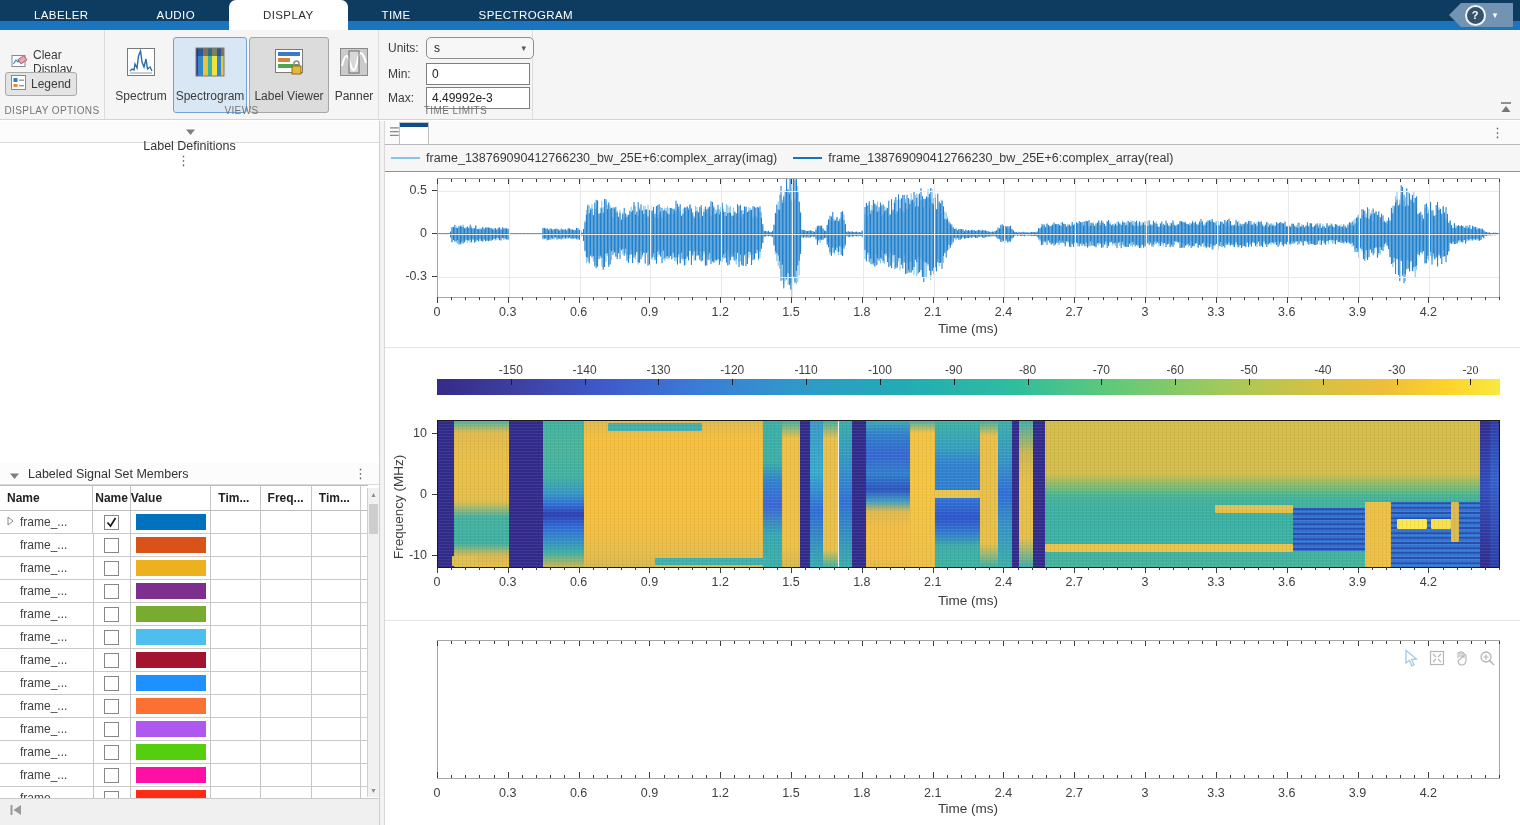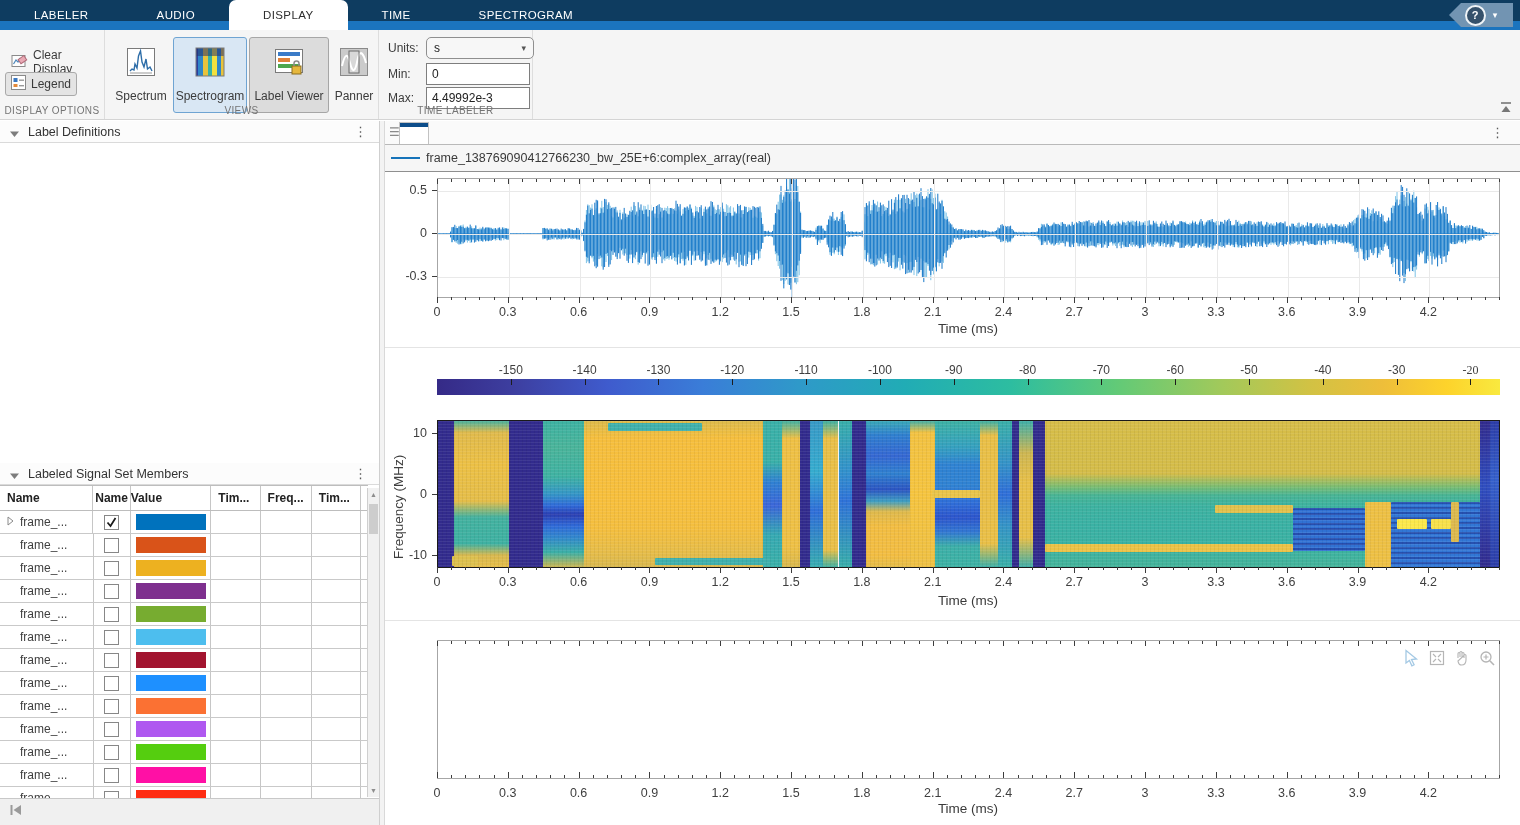--- a/index.html
+++ b/index.html
@@ -194,33 +194,33 @@
         </div>
       </div>
       <div class="tl-row" style="left:9px;top:33px;">
         <label>Min:</label>
         <input class="tl-input" value="0" style="">
       </div>
       <div class="tl-row" style="left:9px;top:57px;">
         <label>Max:</label>
         <input class="tl-input" value="4.49992e-3" style="">
       </div>
-      <div class="seclabel">TIME LABELER</div>
+      <div class="seclabel">TIME LIMITS</div>
     </div>
 
     <div class="collapse-ribbon">
       <svg width="16" height="14" viewBox="0 0 16 14">
           <path d="M3 2h10" stroke="#777" stroke-width="1.6"></path>
           <path d="M8 5l4.5 6h-9z" fill="#777"></path>
         </svg>
     </div>
   </div>
 
   <div class="leftpanel">
-    <div class="panelheader" style="top:0;">
+    <div class="panelheader" style="top:0;flex-direction:column;">
       <span class="tri"><svg width="9" height="6" viewBox="0 0 9 6">
             <path d="M0 0.5h9L4.5 6z" fill="#7d7d7d"></path>
           </svg></span>
       <span class="ptitle">Label Definitions</span>
       <span class="dots">⋮</span>
     </div>
 
     <div class="panelheader" style="top:342px;">
       <span class="tri"><svg width="9" height="6" viewBox="0 0 9 6">
             <path d="M0 0.5h9L4.5 6z" fill="#7d7d7d"></path>
@@ -464,20 +464,24 @@
   <div class="figarea">
     <div class="figtabs">
       <span class="burger">☰</span>
       <div class="figtab">
           <div class="stripe"></div>
         </div>
       <span class="dots">⋮</span>
     </div>
 
     <div class="legendstrip" id="legendrow">
+        <div class="lentry">
+          <div class="lline" style="border-top-color: rgb(133, 195, 232);"></div>
+          <span>frame_138769090412766230_bw_25E+6:complex_array(imag)</span>
+        </div>
         <div class="lentry">
           <div class="lline" style="border-top-color: rgb(22, 115, 185);"></div>
           <span>frame_138769090412766230_bw_25E+6:complex_array(real)</span>
         </div>
       </div>
 
     <div id="wave-axes" class="axes" style="left:52px;top:57px;width:1063px;height:120px;">
       <svg id="wave-svg" width="1061" height="118" style="position:absolute;left:0;top:0;">
           <path d="M0.0 54.7L0.0 55.3M1.4 54.5L1.4 55.5M2.8 54.6L2.8 55.4M4.2 54.6L4.2 55.3M5.6 54.6L5.6 55.5M7.0 54.7L7.0 55.3M8.4 54.5L8.4 55.4M9.8 54.7L9.8 55.4M11.2 54.6L11.2 55.4M12.6 52.6L12.6 58.6M14.0 49.2L14.0 63.5M15.4 49.0L15.4 60.7M16.8 49.1L16.8 61.5M18.2 47.1L18.2 63.9M19.6 49.3L19.6 64.7M21.0 46.9L21.0 63.5M22.4 46.1L22.4 65.3M23.8 46.3L23.8 65.2M25.2 45.5L25.2 60.6M26.6 48.9L26.6 62.0M28.0 47.8L28.0 60.3M29.4 49.6L29.4 63.6M30.8 48.4L30.8 61.8M32.2 48.2L32.2 63.9M33.6 47.3L33.6 62.6M35.0 49.1L35.0 61.0M36.4 50.0L36.4 60.0M37.8 47.1L37.8 60.6M39.2 50.1L39.2 61.6M40.6 49.7L40.6 59.2M42.0 48.6L42.0 62.2M43.4 49.2L43.4 61.8M44.8 48.9L44.8 62.0M46.2 50.8L46.2 60.6M47.6 49.0L47.6 61.8M49.0 48.0L49.0 61.5M50.4 49.3L50.4 61.9M51.8 48.2L51.8 60.5M53.2 48.7L53.2 58.6M54.6 49.8L54.6 59.6M56.0 49.1L56.0 60.3M57.4 49.1L57.4 61.6M58.8 49.8L58.8 61.1M60.2 50.2L60.2 60.4M61.6 49.3L61.6 60.1M63.0 50.7L63.0 59.1M64.4 51.6L64.4 58.5M65.8 48.4L65.8 61.2M67.2 49.2L67.2 58.7M68.6 49.1L68.6 60.9M70.0 49.8L70.0 60.9M71.4 53.8L71.4 56.8M72.8 54.6L72.8 55.5M74.2 54.6L74.2 55.5M75.6 54.7L75.6 55.5M77.0 54.6L77.0 55.4M78.4 54.7L78.4 55.4M79.8 54.7L79.8 55.5M81.2 54.5L81.2 55.5M82.6 54.6L82.6 55.5M84.0 54.6L84.0 55.5M85.4 54.5L85.4 55.4M86.8 54.7L86.8 55.4M88.2 54.5L88.2 55.5M89.6 54.7L89.6 55.4M91.0 54.6L91.0 55.4M92.4 54.7L92.4 55.3M93.8 54.6L93.8 55.4M95.2 54.7L95.2 55.3M96.6 54.7L96.6 55.3M98.0 54.7L98.0 55.5M99.4 54.5L99.4 55.3M100.8 54.7L100.8 55.4M102.2 54.6L102.2 55.5M103.6 54.6L103.6 55.4M105.0 49.3L105.0 60.5M106.4 49.3L106.4 59.9M107.8 49.4L107.8 59.5M109.2 50.2L109.2 59.0M110.6 50.3L110.6 60.4M112.0 51.7L112.0 58.8M113.4 49.6L113.4 60.4M114.8 49.9L114.8 59.2M116.2 51.1L116.2 60.5M117.6 51.4L117.6 58.9M119.0 50.9L119.0 60.1M120.4 51.1L120.4 60.4M121.8 50.8L121.8 58.9M123.2 51.4L123.2 59.2M124.6 51.4L124.6 60.1M126.0 50.7L126.0 60.4M127.4 50.0L127.4 59.1M128.8 51.0L128.8 59.7M130.2 49.7L130.2 59.3M131.6 50.3L131.6 58.3M133.0 50.2L133.0 59.0M134.4 50.4L134.4 60.3M135.8 51.0L135.8 58.8M137.2 51.8L137.2 59.9M138.6 50.0L138.6 60.7M140.0 51.1L140.0 58.8M141.4 51.8L141.4 60.0M142.8 51.5L142.8 58.3M144.2 53.6L144.2 56.5M145.6 50.4L145.6 62.2M147.0 41.5L147.0 71.0M148.4 31.0L148.4 84.1M149.8 25.3L149.8 82.5M151.2 26.2L151.2 82.1M152.6 28.6L152.6 76.4M154.0 25.3L154.0 79.3M155.4 36.2L155.4 82.6M156.8 31.0L156.8 80.5M158.2 29.3L158.2 86.0M159.6 22.5L159.6 74.8M161.0 35.7L161.0 77.3M162.4 28.6L162.4 79.3M163.8 21.8L163.8 87.3M165.2 28.0L165.2 88.3M166.6 32.7L166.6 80.8M168.0 23.1L168.0 83.0M169.4 25.9L169.4 77.0M170.8 25.0L170.8 85.9M172.2 26.8L172.2 71.0M173.6 37.1L173.6 81.1M175.0 38.5L175.0 71.2M176.4 28.3L176.4 73.2M177.8 33.3L177.8 72.5M179.2 31.4L179.2 77.7M180.6 41.1L180.6 73.6M182.0 30.8L182.0 68.8M183.4 41.7L183.4 71.6M184.8 33.4L184.8 75.5M186.2 38.7L186.2 74.0M187.6 40.1L187.6 74.5M189.0 35.3L189.0 76.0M190.4 38.2L190.4 79.8M191.8 35.8L191.8 79.6M193.2 27.7L193.2 71.1M194.6 36.7L194.6 80.9M196.0 26.4L196.0 74.8M197.4 27.0L197.4 80.2M198.8 34.3L198.8 72.4M200.2 37.3L200.2 85.6M201.6 28.5L201.6 75.0M203.0 31.0L203.0 72.4M204.4 30.8L204.4 77.8M205.8 26.7L205.8 74.0M207.2 27.1L207.2 74.2M208.6 34.9L208.6 74.6M210.0 25.6L210.0 71.8M211.4 38.4L211.4 84.9M212.8 25.7L212.8 77.9M214.2 31.0L214.2 80.8M215.6 37.0L215.6 77.9M217.0 38.6L217.0 78.7M218.4 29.9L218.4 81.8M219.8 39.1L219.8 77.8M221.2 35.2L221.2 70.6M222.6 28.2L222.6 73.2M224.0 38.5L224.0 73.2M225.4 35.6L225.4 80.4M226.8 28.7L226.8 81.8M228.2 29.0L228.2 80.1M229.6 27.2L229.6 79.6M231.0 29.1L231.0 80.7M232.4 34.4L232.4 77.0M233.8 28.9L233.8 76.2M235.2 34.8L235.2 79.1M236.6 29.3L236.6 81.9M238.0 31.9L238.0 82.5M239.4 34.7L239.4 82.9M240.8 30.5L240.8 78.3M242.2 32.4L242.2 84.0M243.6 36.4L243.6 80.1M245.0 30.1L245.0 81.7M246.4 28.8L246.4 72.9M247.8 32.1L247.8 85.8M249.2 28.1L249.2 78.9M250.6 28.8L250.6 75.7M252.0 25.2L252.0 71.7M253.4 28.7L253.4 76.8M254.8 36.6L254.8 77.1M256.2 36.9L256.2 81.7M257.6 26.9L257.6 76.9M259.0 28.1L259.0 71.7M260.4 33.9L260.4 72.0M261.8 39.5L261.8 79.5M263.2 29.2L263.2 73.2M264.6 39.4L264.6 77.3M266.0 29.7L266.0 75.2M267.4 31.2L267.4 84.7M268.8 34.4L268.8 79.4M270.2 28.0L270.2 76.0M271.6 36.8L271.6 81.2M273.0 36.7L273.0 79.8M274.4 31.8L274.4 81.5M275.8 26.5L275.8 82.4M277.2 30.3L277.2 82.7M278.6 31.1L278.6 82.2M280.0 30.0L280.0 80.0M281.4 30.3L281.4 80.8M282.8 28.1L282.8 81.3M284.2 26.6L284.2 83.1M285.6 29.7L285.6 79.6M287.0 37.3L287.0 74.2M288.4 25.2L288.4 73.5M289.8 26.3L289.8 71.3M291.2 28.4L291.2 78.3M292.6 27.1L292.6 74.9M294.0 36.2L294.0 75.9M295.4 28.5L295.4 80.7M296.8 33.8L296.8 72.9M298.2 33.9L298.2 85.4M299.6 37.1L299.6 73.8M301.0 34.5L301.0 82.7M302.4 38.4L302.4 82.4M303.8 38.5L303.8 86.1M305.2 31.1L305.2 85.8M306.6 29.8L306.6 76.9M308.0 27.7L308.0 75.1M309.4 33.7L309.4 80.5M310.8 28.2L310.8 78.6M312.2 28.8L312.2 76.1M313.6 30.8L313.6 74.0M315.0 38.7L315.0 75.9M316.4 36.7L316.4 80.7M317.8 37.7L317.8 74.5M319.2 38.8L319.2 74.4M320.6 27.8L320.6 81.6M322.0 32.7L322.0 79.2M323.4 33.4L323.4 67.3M324.8 46.7L324.8 63.4M326.2 52.3L326.2 57.8M327.6 53.1L327.6 57.4M329.0 52.8L329.0 56.7M330.4 53.3L330.4 57.6M331.8 52.7L331.8 57.1M333.2 53.3L333.2 57.3M334.6 51.8L334.6 58.3M336.0 45.6L336.0 65.5M337.4 34.5L337.4 75.2M338.8 35.1L338.8 82.2M340.2 22.7L340.2 87.0M341.6 15.6L341.6 89.7M343.0 15.5L343.0 86.1M344.4 20.8L344.4 101.2M345.8 16.3L345.8 105.0M347.2 22.5L347.2 101.9M348.6 7.5L348.6 92.9M350.0 10.5L350.0 105.4M351.4 -2.9L351.4 95.4M352.8 22.5L352.8 103.9M354.2 9.4L354.2 88.0M355.6 22.8L355.6 97.1M357.0 20.1L357.0 103.4M358.4 6.5L358.4 105.2M359.8 7.0L359.8 103.2M361.2 22.4L361.2 96.3M362.6 32.6L362.6 73.1M364.0 50.9L364.0 59.1M365.4 52.2L365.4 59.0M366.8 51.4L366.8 58.0M368.2 52.2L368.2 57.6M369.6 52.1L369.6 58.7M371.0 51.8L371.0 57.5M372.4 51.8L372.4 58.1M373.8 52.2L373.8 58.0M375.2 52.3L375.2 58.0M376.6 53.2L376.6 57.9M378.0 48.7L378.0 59.0M379.4 47.4L379.4 64.3M380.8 46.1L380.8 62.6M382.2 48.2L382.2 64.1M383.6 46.4L383.6 60.2M385.0 49.1L385.0 59.5M386.4 51.1L386.4 58.7M387.8 51.7L387.8 58.1M389.2 46.3L389.2 63.3M390.6 40.0L390.6 64.3M392.0 41.3L392.0 75.8M393.4 42.1L393.4 76.0M394.8 39.7L394.8 73.8M396.2 39.6L396.2 75.3M397.6 41.2L397.6 68.0M399.0 38.9L399.0 72.6M400.4 42.8L400.4 76.0M401.8 43.0L401.8 72.8M403.2 37.9L403.2 68.4M404.6 34.4L404.6 76.9M406.0 35.4L406.0 67.5M407.4 46.0L407.4 66.8M408.8 53.0L408.8 57.1M410.2 52.7L410.2 56.9M411.6 53.3L411.6 57.2M413.0 52.5L413.0 57.8M414.4 52.7L414.4 57.3M415.8 53.0L415.8 56.9M417.2 53.5L417.2 56.8M418.6 53.0L418.6 57.0M420.0 52.7L420.0 56.3M421.4 53.5L421.4 56.3M422.8 53.3L422.8 56.9M424.2 51.8L424.2 56.9M425.6 41.6L425.6 69.7M427.0 35.2L427.0 80.3M428.4 25.4L428.4 78.9M429.8 37.1L429.8 75.9M431.2 24.8L431.2 74.7M432.6 31.4L432.6 85.4M434.0 26.0L434.0 79.7M435.4 28.3L435.4 86.2M436.8 25.4L436.8 84.1M438.2 32.6L438.2 75.8M439.6 22.5L439.6 85.6M441.0 32.1L441.0 79.8M442.4 28.7L442.4 84.5M443.8 37.1L443.8 72.3M445.2 35.0L445.2 84.2M446.6 27.3L446.6 84.7M448.0 28.1L448.0 77.2M449.4 34.0L449.4 76.6M450.8 37.0L450.8 78.8M452.2 34.9L452.2 73.8M453.6 32.1L453.6 81.0M455.0 32.7L455.0 83.4M456.4 20.7L456.4 90.2M457.8 34.8L457.8 89.9M459.2 20.9L459.2 86.9M460.6 19.8L460.6 82.6M462.0 21.0L462.0 91.3M463.4 19.9L463.4 81.2M464.8 32.3L464.8 82.7M466.2 33.5L466.2 75.8M467.6 19.8L467.6 77.2M469.0 30.1L469.0 84.0M470.4 29.4L470.4 93.9M471.8 20.1L471.8 83.1M473.2 14.3L473.2 82.8M474.6 28.2L474.6 88.5M476.0 22.9L476.0 96.1M477.4 16.2L477.4 78.2M478.8 14.6L478.8 97.1M480.2 15.6L480.2 78.0M481.6 22.2L481.6 82.7M483.0 20.8L483.0 79.6M484.4 28.1L484.4 96.4M485.8 28.3L485.8 81.9M487.2 18.9L487.2 98.2M488.6 21.1L488.6 98.5M490.0 10.2L490.0 87.0M491.4 30.4L491.4 80.3M492.8 19.9L492.8 101.2M494.2 10.4L494.2 90.7M495.6 19.0L495.6 95.4M497.0 14.7L497.0 87.3M498.4 30.5L498.4 92.0M499.8 29.5L499.8 80.1M501.2 24.0L501.2 87.4M502.6 34.9L502.6 79.5M504.0 20.8L504.0 82.5M505.4 27.5L505.4 83.9M506.8 32.3L506.8 74.5M508.2 33.6L508.2 72.1M509.6 37.5L509.6 69.1M511.0 45.5L511.0 70.4M512.4 46.8L512.4 63.1M513.8 48.2L513.8 61.9M515.2 47.8L515.2 59.2M516.6 50.1L516.6 59.3M518.0 50.2L518.0 58.5M519.4 51.7L519.4 58.2M520.8 50.1L520.8 58.7M522.2 51.4L522.2 59.6M523.6 50.8L523.6 58.4M525.0 51.3L525.0 58.6M526.4 52.1L526.4 59.6M527.8 51.9L527.8 59.1M529.2 51.7L529.2 58.7M530.6 51.0L530.6 59.0M532.0 52.1L532.0 58.8M533.4 51.6L533.4 58.6M534.8 50.8L534.8 58.8M536.2 51.5L536.2 58.0M537.6 52.8L537.6 58.9M539.0 51.0L539.0 58.9M540.4 52.2L540.4 58.4M541.8 51.8L541.8 57.7M543.2 52.1L543.2 58.1M544.6 50.9L544.6 59.1M546.0 51.7L546.0 58.7M547.4 52.2L547.4 58.2M548.8 52.9L548.8 57.3M550.2 52.1L550.2 57.4M551.6 52.5L551.6 57.7M553.0 53.3L553.0 57.4M554.4 53.7L554.4 57.4M555.8 53.3L555.8 56.5M557.2 52.3L557.2 58.0M558.6 51.5L558.6 59.1M560.0 50.3L560.0 58.9M561.4 49.6L561.4 60.7M562.8 49.6L562.8 60.7M564.2 47.4L564.2 63.1M565.6 48.7L565.6 60.2M567.0 46.9L567.0 63.9M568.4 49.7L568.4 62.1M569.8 49.8L569.8 62.7M571.2 49.8L571.2 63.0M572.6 49.1L572.6 63.3M574.0 50.2L574.0 60.2M575.4 51.9L575.4 58.5M576.8 52.8L576.8 57.1M578.2 53.0L578.2 56.2M579.6 53.8L579.6 56.5M581.0 53.8L581.0 56.2M582.4 53.5L582.4 56.1M583.8 53.3L583.8 57.1M585.2 53.3L585.2 57.1M586.6 53.8L586.6 56.8M588.0 53.6L588.0 57.0M589.4 53.1L589.4 56.2M590.8 53.7L590.8 57.1M592.2 53.1L592.2 56.8M593.6 53.1L593.6 56.5M595.0 53.0L595.0 56.8M596.4 53.5L596.4 56.7M597.8 53.1L597.8 56.8M599.2 52.9L599.2 58.5M600.6 49.3L600.6 60.8M602.0 49.3L602.0 62.3M603.4 44.8L603.4 62.8M604.8 47.0L604.8 62.8M606.2 46.8L606.2 63.8M607.6 47.5L607.6 63.4M609.0 44.4L609.0 61.6M610.4 46.2L610.4 61.2M611.8 47.2L611.8 63.7M613.2 46.2L613.2 66.1M614.6 44.9L614.6 65.1M616.0 45.2L616.0 63.5M617.4 44.7L617.4 65.9M618.8 46.3L618.8 62.0M620.2 47.3L620.2 66.0M621.6 45.7L621.6 65.5M623.0 43.4L623.0 63.9M624.4 46.9L624.4 63.8M625.8 45.1L625.8 61.4M627.2 45.9L627.2 65.0M628.6 47.6L628.6 63.2M630.0 45.2L630.0 62.0M631.4 45.2L631.4 64.7M632.8 47.6L632.8 62.6M634.2 44.8L634.2 66.0M635.6 46.8L635.6 64.2M637.0 44.0L637.0 62.3M638.4 46.0L638.4 63.3M639.8 44.1L639.8 67.1M641.2 45.0L641.2 64.9M642.6 47.1L642.6 65.1M644.0 43.3L644.0 63.7M645.4 42.3L645.4 65.3M646.8 46.6L646.8 65.2M648.2 42.7L648.2 67.5M649.6 42.0L649.6 66.6M651.0 47.5L651.0 64.2M652.4 43.5L652.4 66.8M653.8 46.8L653.8 62.2M655.2 43.0L655.2 63.6M656.6 47.0L656.6 65.2M658.0 47.2L658.0 67.3M659.4 46.1L659.4 65.7M660.8 43.0L660.8 66.3M662.2 43.4L662.2 63.4M663.6 45.4L663.6 67.2M665.0 42.3L665.0 63.9M666.4 45.8L666.4 66.2M667.8 47.6L667.8 65.8M669.2 42.1L669.2 64.2M670.6 44.2L670.6 63.7M672.0 43.0L672.0 63.8M673.4 46.7L673.4 63.1M674.8 45.8L674.8 66.6M676.2 44.4L676.2 65.5M677.6 46.4L677.6 67.0M679.0 42.6L679.0 65.1M680.4 46.5L680.4 64.4M681.8 44.3L681.8 66.9M683.2 47.0L683.2 65.9M684.6 41.5L684.6 65.6M686.0 44.0L686.0 68.3M687.4 43.9L687.4 68.0M688.8 42.9L688.8 62.8M690.2 47.7L690.2 68.1M691.6 43.6L691.6 64.0M693.0 41.6L693.0 63.0M694.4 41.7L694.4 68.0M695.8 41.8L695.8 63.0M697.2 47.4L697.2 64.9M698.6 43.1L698.6 65.4M700.0 44.4L700.0 65.1M701.4 44.6L701.4 66.1M702.8 43.3L702.8 66.7M704.2 43.3L704.2 65.4M705.6 45.4L705.6 63.9M707.0 41.9L707.0 65.2M708.4 47.3L708.4 67.3M709.8 41.9L709.8 63.6M711.2 45.8L711.2 62.4M712.6 45.0L712.6 64.8M714.0 46.9L714.0 65.8M715.4 45.6L715.4 68.0M716.8 45.3L716.8 66.0M718.2 42.4L718.2 62.3M719.6 45.0L719.6 63.7M721.0 47.9L721.0 67.3M722.4 47.8L722.4 66.1M723.8 47.1L723.8 65.5M725.2 47.9L725.2 67.5M726.6 45.8L726.6 62.9M728.0 46.4L728.0 65.3M729.4 46.9L729.4 62.9M730.8 48.2L730.8 62.4M732.2 43.6L732.2 67.0M733.6 46.2L733.6 67.1M735.0 42.8L735.0 66.3M736.4 46.7L736.4 65.8M737.8 48.1L737.8 62.4M739.2 44.8L739.2 63.6M740.6 46.8L740.6 63.7M742.0 43.1L742.0 63.4M743.4 43.2L743.4 63.2M744.8 44.1L744.8 64.1M746.2 43.3L746.2 65.6M747.6 42.5L747.6 63.5M749.0 45.1L749.0 65.0M750.4 46.6L750.4 67.8M751.8 43.6L751.8 67.0M753.2 44.2L753.2 62.4M754.6 41.4L754.6 67.2M756.0 45.7L756.0 66.4M757.4 42.4L757.4 64.4M758.8 45.7L758.8 63.5M760.2 44.4L760.2 68.5M761.6 41.6L761.6 63.8M763.0 43.8L763.0 66.6M764.4 44.5L764.4 64.9M765.8 45.3L765.8 68.2M767.2 43.5L767.2 68.8M768.6 42.5L768.6 66.2M770.0 43.2L770.0 63.5M771.4 42.3L771.4 68.2M772.8 40.6L772.8 68.2M774.2 42.1L774.2 66.8M775.6 46.1L775.6 69.7M777.0 42.8L777.0 66.2M778.4 42.0L778.4 63.8M779.8 45.9L779.8 65.1M781.2 45.6L781.2 66.9M782.6 42.3L782.6 67.4M784.0 42.7L784.0 66.1M785.4 44.2L785.4 62.8M786.8 45.7L786.8 63.7M788.2 47.3L788.2 63.6M789.6 43.6L789.6 64.0M791.0 46.6L791.0 66.1M792.4 43.6L792.4 66.2M793.8 45.7L793.8 64.5M795.2 46.3L795.2 67.9M796.6 45.3L796.6 64.8M798.0 47.4L798.0 65.2M799.4 44.7L799.4 68.3M800.8 41.7L800.8 68.7M802.2 44.1L802.2 66.4M803.6 45.0L803.6 67.7M805.0 46.2L805.0 65.1M806.4 43.7L806.4 62.7M807.8 43.0L807.8 66.3M809.2 43.6L809.2 63.7M810.6 47.6L810.6 63.8M812.0 44.6L812.0 63.2M813.4 42.4L813.4 66.0M814.8 46.0L814.8 62.6M816.2 47.2L816.2 63.1M817.6 47.1L817.6 66.7M819.0 43.3L819.0 67.9M820.4 47.1L820.4 62.8M821.8 45.2L821.8 62.2M823.2 43.3L823.2 64.7M824.6 45.4L824.6 66.6M826.0 47.2L826.0 64.2M827.4 45.3L827.4 63.4M828.8 43.6L828.8 64.3M830.2 43.9L830.2 65.6M831.6 45.7L831.6 61.9M833.0 46.9L833.0 65.9M834.4 45.5L834.4 64.3M835.8 44.3L835.8 65.6M837.2 47.6L837.2 64.8M838.6 44.4L838.6 62.6M840.0 44.8L840.0 62.2M841.4 45.6L841.4 66.7M842.8 44.6L842.8 62.2M844.2 45.1L844.2 63.0M845.6 44.7L845.6 64.7M847.0 46.3L847.0 64.7M848.4 48.5L848.4 63.5M849.8 46.9L849.8 62.1M851.2 46.0L851.2 62.1M852.6 48.9L852.6 66.3M854.0 44.2L854.0 62.0M855.4 45.0L855.4 65.1M856.8 48.2L856.8 62.5M858.2 46.1L858.2 62.6M859.6 44.2L859.6 66.0M861.0 48.8L861.0 63.2M862.4 47.2L862.4 62.4M863.8 45.2L863.8 61.5M865.2 46.6L865.2 65.8M866.6 49.1L866.6 61.5M868.0 46.4L868.0 62.8M869.4 47.7L869.4 64.9M870.8 46.7L870.8 62.0M872.2 44.8L872.2 61.6M873.6 47.4L873.6 62.0M875.0 48.2L875.0 64.6M876.4 47.8L876.4 65.4M877.8 44.7L877.8 65.3M879.2 47.1L879.2 61.8M880.6 46.2L880.6 62.2M882.0 46.8L882.0 65.6M883.4 48.9L883.4 63.5M884.8 45.1L884.8 61.0M886.2 46.7L886.2 62.0M887.6 48.8L887.6 63.3M889.0 45.5L889.0 62.4M890.4 46.3L890.4 65.2M891.8 47.2L891.8 60.8M893.2 46.2L893.2 62.6M894.6 45.7L894.6 64.9M896.0 48.4L896.0 64.5M897.4 47.1L897.4 63.6M898.8 45.1L898.8 61.7M900.2 49.6L900.2 63.4M901.6 46.2L901.6 61.8M903.0 45.3L903.0 61.0M904.4 49.8L904.4 60.3M905.8 49.2L905.8 63.3M907.2 48.4L907.2 62.7M908.6 48.9L908.6 64.1M910.0 45.0L910.0 61.2M911.4 48.2L911.4 65.1M912.8 46.0L912.8 64.9M914.2 47.2L914.2 67.4M915.6 41.1L915.6 63.5M917.0 39.9L917.0 70.1M918.4 44.9L918.4 73.5M919.8 36.3L919.8 70.6M921.2 42.5L921.2 69.6M922.6 39.2L922.6 70.0M924.0 36.2L924.0 72.5M925.4 35.6L925.4 75.1M926.8 38.0L926.8 74.5M928.2 34.5L928.2 79.3M929.6 38.0L929.6 77.8M931.0 30.0L931.0 70.9M932.4 34.1L932.4 68.9M933.8 31.3L933.8 72.7M935.2 42.2L935.2 71.7M936.6 34.2L936.6 74.3M938.0 33.1L938.0 69.0M939.4 41.7L939.4 70.3M940.8 36.0L940.8 75.7M942.2 39.7L942.2 75.7M943.6 39.6L943.6 66.8M945.0 42.8L945.0 68.0M946.4 42.3L946.4 67.7M947.8 43.2L947.8 65.2M949.2 44.8L949.2 67.3M950.6 39.2L950.6 66.4M952.0 42.3L952.0 78.5M953.4 33.4L953.4 71.7M954.8 26.6L954.8 88.1M956.2 29.3L956.2 83.0M957.6 17.1L957.6 77.6M959.0 12.2L959.0 79.6M960.4 26.8L960.4 81.2M961.8 20.6L961.8 79.9M963.2 16.4L963.2 81.2M964.6 27.5L964.6 83.2M966.0 21.9L966.0 94.0M967.4 18.1L967.4 102.1M968.8 24.6L968.8 80.7M970.2 12.2L970.2 81.2M971.6 28.1L971.6 92.5M973.0 19.9L973.0 83.2M974.4 18.6L974.4 89.6M975.8 11.7L975.8 92.5M977.2 18.8L977.2 99.1M978.6 28.3L978.6 90.6M980.0 35.2L980.0 72.8M981.4 35.5L981.4 77.7M982.8 37.1L982.8 71.1M984.2 41.6L984.2 75.2M985.6 40.2L985.6 71.7M987.0 29.5L987.0 84.4M988.4 35.1L988.4 78.4M989.8 27.8L989.8 80.0M991.2 30.4L991.2 80.6M992.6 34.9L992.6 76.9M994.0 32.6L994.0 79.6M995.4 30.9L995.4 77.4M996.8 38.5L996.8 79.5M998.2 36.0L998.2 77.2M999.6 30.1L999.6 80.8M1001.0 28.4L1001.0 74.5M1002.4 29.7L1002.4 76.3M1003.8 36.3L1003.8 77.0M1005.2 28.1L1005.2 71.6M1006.6 37.2L1006.6 71.5M1008.0 40.4L1008.0 77.2M1009.4 39.8L1009.4 76.2M1010.8 43.6L1010.8 71.8M1012.2 41.7L1012.2 63.2M1013.6 47.9L1013.6 63.6M1015.0 49.1L1015.0 65.2M1016.4 45.3L1016.4 61.2M1017.8 46.5L1017.8 62.3M1019.2 46.3L1019.2 63.6M1020.6 47.6L1020.6 62.8M1022.0 48.0L1022.0 63.6M1023.4 47.5L1023.4 61.6M1024.8 47.2L1024.8 64.4M1026.2 48.2L1026.2 61.0M1027.6 47.0L1027.6 62.1M1029.0 49.1L1029.0 62.8M1030.4 47.6L1030.4 61.8M1031.8 49.0L1031.8 61.8M1033.2 50.0L1033.2 61.4M1034.6 47.5L1034.6 62.0M1036.0 48.3L1036.0 60.1M1037.4 47.8L1037.4 60.7M1038.8 47.8L1038.8 61.4M1040.2 49.6L1040.2 61.7M1041.6 50.7L1041.6 61.5M1043.0 49.2L1043.0 60.8M1044.4 51.5L1044.4 57.9M1045.8 52.7L1045.8 59.1M1047.2 52.8L1047.2 56.8M1048.6 53.5L1048.6 56.4M1050.0 53.6L1050.0 56.2M1051.4 53.6L1051.4 56.5M1052.8 54.0L1052.8 56.3M1054.2 53.8L1054.2 56.1M1055.6 53.7L1055.6 56.0M1057.0 53.8L1057.0 56.2M1058.4 54.1L1058.4 55.8M1059.8 53.9L1059.8 55.6" stroke="#7cc2e6" stroke-width="1" fill="none"></path>
           <path d="M0.0 54.6L0.0 55.4M1.4 54.7L1.4 55.3M2.8 54.7L2.8 55.3M4.2 54.7L4.2 55.4M5.6 54.6L5.6 55.5M7.0 54.5L7.0 55.5M8.4 54.6L8.4 55.3M9.8 54.6L9.8 55.4M11.2 54.5L11.2 55.5M12.6 52.7L12.6 58.2M14.0 48.0L14.0 63.0M15.4 47.9L15.4 60.9M16.8 45.8L16.8 62.5M18.2 49.0L18.2 62.2M19.6 49.1L19.6 61.0M21.0 47.7L21.0 65.5M22.4 47.2L22.4 64.7M23.8 47.9L23.8 62.8M25.2 47.7L25.2 64.4M26.6 49.3L26.6 63.3M28.0 49.1L28.0 61.4M29.4 47.6L29.4 60.9M30.8 49.0L30.8 61.5M32.2 45.6L32.2 60.6M33.6 49.3L33.6 63.4M35.0 49.5L35.0 60.3M36.4 49.2L36.4 63.6M37.8 46.3L37.8 62.8M39.2 50.0L39.2 61.0M40.6 50.5L40.6 62.4M42.0 50.3L42.0 60.1M43.4 50.4L43.4 61.7M44.8 47.8L44.8 62.7M46.2 49.6L46.2 60.5M47.6 48.5L47.6 62.3M49.0 48.7L49.0 61.5M50.4 48.5L50.4 62.2M51.8 49.2L51.8 61.6M53.2 49.3L53.2 61.8M54.6 50.3L54.6 61.0M56.0 50.5L56.0 59.8M57.4 49.2L57.4 60.1M58.8 50.9L58.8 58.9M60.2 48.8L60.2 59.0M61.6 48.4L61.6 61.2M63.0 50.3L63.0 61.5M64.4 48.4L64.4 59.1M65.8 50.0L65.8 59.2M67.2 49.3L67.2 60.1M68.6 49.6L68.6 59.7M70.0 49.8L70.0 60.6M71.4 53.7L71.4 56.8M72.8 54.4L72.8 55.4M74.2 54.7L74.2 55.3M75.6 54.6L75.6 55.3M77.0 54.5L77.0 55.5M78.4 54.5L78.4 55.5M79.8 54.5L79.8 55.5M81.2 54.7L81.2 55.5M82.6 54.5L82.6 55.3M84.0 54.7L84.0 55.3M85.4 54.5L85.4 55.3M86.8 54.6L86.8 55.3M88.2 54.6L88.2 55.3M89.6 54.6L89.6 55.6M91.0 54.4L91.0 55.5M92.4 54.5L92.4 55.5M93.8 54.7L93.8 55.4M95.2 54.5L95.2 55.5M96.6 54.7L96.6 55.4M98.0 54.5L98.0 55.5M99.4 54.7L99.4 55.5M100.8 54.5L100.8 55.4M102.2 54.4L102.2 55.4M103.6 54.7L103.6 55.5M105.0 49.0L105.0 59.5M106.4 48.9L106.4 59.6M107.8 49.8L107.8 59.4M109.2 49.3L109.2 61.4M110.6 51.1L110.6 60.7M112.0 49.5L112.0 60.8M113.4 49.9L113.4 58.6M114.8 51.4L114.8 60.2M116.2 50.0L116.2 58.5M117.6 49.8L117.6 58.2M119.0 49.5L119.0 60.5M120.4 50.4L120.4 58.9M121.8 51.6L121.8 60.1M123.2 49.6L123.2 60.5M124.6 50.4L124.6 58.7M126.0 50.6L126.0 58.5M127.4 50.3L127.4 59.8M128.8 51.6L128.8 58.2M130.2 49.2L130.2 59.5M131.6 49.4L131.6 58.6M133.0 50.6L133.0 60.1M134.4 50.7L134.4 58.9M135.8 51.2L135.8 59.9M137.2 50.8L137.2 58.8M138.6 48.9L138.6 59.6M140.0 49.1L140.0 60.5M141.4 50.7L141.4 60.7M142.8 51.4L142.8 57.1M144.2 53.8L144.2 56.3M145.6 49.9L145.6 61.8M147.0 43.3L147.0 72.3M148.4 35.7L148.4 77.8M149.8 26.6L149.8 78.7M151.2 34.3L151.2 84.3M152.6 30.9L152.6 76.7M154.0 29.6L154.0 77.6M155.4 36.1L155.4 76.9M156.8 23.7L156.8 87.3M158.2 20.8L158.2 89.2M159.6 21.4L159.6 87.7M161.0 34.4L161.0 80.1M162.4 34.2L162.4 76.6M163.8 29.4L163.8 78.5M165.2 33.7L165.2 90.7M166.6 19.9L166.6 88.0M168.0 20.3L168.0 74.9M169.4 30.1L169.4 73.9M170.8 23.3L170.8 87.9M172.2 29.7L172.2 85.4M173.6 28.8L173.6 72.3M175.0 28.4L175.0 75.9M176.4 29.8L176.4 73.5M177.8 27.9L177.8 77.7M179.2 33.5L179.2 80.1M180.6 37.7L180.6 74.2M182.0 33.8L182.0 79.7M183.4 40.4L183.4 71.0M184.8 34.9L184.8 69.8M186.2 28.9L186.2 76.7M187.6 34.5L187.6 69.7M189.0 37.9L189.0 81.8M190.4 35.8L190.4 83.9M191.8 31.8L191.8 75.6M193.2 33.0L193.2 75.5M194.6 31.3L194.6 84.1M196.0 23.1L196.0 78.5M197.4 35.7L197.4 76.3M198.8 32.5L198.8 73.2M200.2 23.2L200.2 83.1M201.6 30.8L201.6 83.8M203.0 25.4L203.0 80.1M204.4 31.9L204.4 75.9M205.8 35.0L205.8 73.7M207.2 30.7L207.2 84.6M208.6 30.4L208.6 73.4M210.0 37.5L210.0 86.7M211.4 31.0L211.4 85.6M212.8 32.6L212.8 79.8M214.2 31.9L214.2 78.4M215.6 28.0L215.6 74.3M217.0 34.6L217.0 81.0M218.4 27.0L218.4 84.7M219.8 26.2L219.8 72.7M221.2 25.2L221.2 75.7M222.6 32.6L222.6 77.5M224.0 28.9L224.0 84.2M225.4 31.5L225.4 71.5M226.8 31.1L226.8 79.2M228.2 32.2L228.2 77.6M229.6 34.5L229.6 77.0M231.0 35.2L231.0 78.6M232.4 29.0L232.4 76.8M233.8 29.4L233.8 80.4M235.2 30.0L235.2 73.8M236.6 31.4L236.6 78.0M238.0 21.7L238.0 78.6M239.4 24.9L239.4 85.6M240.8 27.5L240.8 75.4M242.2 25.2L242.2 84.4M243.6 36.9L243.6 73.7M245.0 34.8L245.0 79.7M246.4 28.4L246.4 86.5M247.8 28.7L247.8 80.1M249.2 27.4L249.2 77.4M250.6 30.8L250.6 81.5M252.0 25.7L252.0 71.8M253.4 30.0L253.4 85.9M254.8 33.5L254.8 75.7M256.2 38.8L256.2 72.5M257.6 32.6L257.6 81.3M259.0 32.1L259.0 76.7M260.4 33.3L260.4 76.4M261.8 28.0L261.8 80.8M263.2 26.2L263.2 82.5M264.6 36.8L264.6 81.5M266.0 32.9L266.0 72.4M267.4 27.6L267.4 86.8M268.8 30.4L268.8 86.4M270.2 29.5L270.2 80.8M271.6 27.5L271.6 73.9M273.0 22.2L273.0 84.9M274.4 23.0L274.4 82.5M275.8 28.3L275.8 83.8M277.2 35.0L277.2 80.7M278.6 33.9L278.6 80.9M280.0 25.8L280.0 80.5M281.4 35.4L281.4 85.8M282.8 32.8L282.8 82.4M284.2 23.6L284.2 78.3M285.6 32.6L285.6 75.5M287.0 33.0L287.0 78.9M288.4 36.9L288.4 83.6M289.8 34.0L289.8 86.5M291.2 33.6L291.2 85.6M292.6 34.0L292.6 81.3M294.0 37.2L294.0 77.9M295.4 36.6L295.4 77.6M296.8 32.6L296.8 81.8M298.2 34.7L298.2 80.3M299.6 25.1L299.6 73.9M301.0 27.0L301.0 88.2M302.4 25.9L302.4 75.7M303.8 31.3L303.8 85.8M305.2 35.0L305.2 87.0M306.6 27.4L306.6 75.6M308.0 28.0L308.0 87.2M309.4 33.1L309.4 85.0M310.8 32.1L310.8 72.7M312.2 31.0L312.2 73.3M313.6 30.8L313.6 86.0M315.0 27.1L315.0 81.1M316.4 27.8L316.4 79.9M317.8 28.8L317.8 74.2M319.2 28.0L319.2 70.9M320.6 28.9L320.6 79.7M322.0 27.4L322.0 72.3M323.4 38.9L323.4 69.8M324.8 44.9L324.8 64.0M326.2 51.9L326.2 57.6M327.6 51.9L327.6 57.4M329.0 52.4L329.0 57.0M330.4 51.7L330.4 57.1M331.8 53.1L331.8 57.0M333.2 53.2L333.2 57.4M334.6 52.0L334.6 57.8M336.0 45.8L336.0 66.5M337.4 34.0L337.4 72.4M338.8 25.6L338.8 74.2M340.2 30.3L340.2 76.5M341.6 30.8L341.6 82.0M343.0 6.9L343.0 101.8M344.4 23.8L344.4 85.6M345.8 17.8L345.8 109.4M347.2 11.6L347.2 98.1M348.6 -3.1L348.6 100.4M350.0 10.5L350.0 94.3M351.4 14.6L351.4 106.0M352.8 -6.3L352.8 110.6M354.2 20.4L354.2 119.1M355.6 -0.9L355.6 97.7M357.0 0.5L357.0 103.5M358.4 -2.9L358.4 91.8M359.8 13.1L359.8 86.4M361.2 22.9L361.2 81.7M362.6 34.0L362.6 74.9M364.0 50.7L364.0 57.5M365.4 51.1L365.4 58.6M366.8 51.1L366.8 57.6M368.2 52.1L368.2 58.9M369.6 51.9L369.6 57.2M371.0 51.7L371.0 58.8M372.4 51.4L372.4 58.5M373.8 51.8L373.8 57.1M375.2 52.4L375.2 58.1M376.6 52.8L376.6 57.1M378.0 50.8L378.0 60.4M379.4 47.2L379.4 66.0M380.8 47.0L380.8 61.2M382.2 46.7L382.2 60.5M383.6 47.0L383.6 60.7M385.0 49.8L385.0 60.9M386.4 51.9L386.4 59.2M387.8 52.0L387.8 58.8M389.2 45.8L389.2 65.7M390.6 40.8L390.6 68.3M392.0 36.7L392.0 73.2M393.4 37.5L393.4 76.9M394.8 33.0L394.8 68.6M396.2 41.9L396.2 73.5M397.6 41.4L397.6 71.1M399.0 37.8L399.0 68.6M400.4 41.9L400.4 72.9M401.8 39.9L401.8 67.2M403.2 33.0L403.2 75.8M404.6 32.1L404.6 77.1M406.0 41.2L406.0 69.6M407.4 45.1L407.4 65.4M408.8 52.8L408.8 56.9M410.2 52.1L410.2 58.3M411.6 52.9L411.6 57.8M413.0 52.6L413.0 56.7M414.4 52.6L414.4 57.7M415.8 53.1L415.8 57.4M417.2 52.8L417.2 56.9M418.6 52.6L418.6 57.3M420.0 53.4L420.0 57.5M421.4 53.2L421.4 56.7M422.8 53.3L422.8 57.0M424.2 51.7L424.2 58.2M425.6 43.2L425.6 67.0M427.0 28.1L427.0 71.1M428.4 24.0L428.4 82.3M429.8 26.5L429.8 73.7M431.2 22.3L431.2 83.2M432.6 34.9L432.6 79.7M434.0 31.3L434.0 85.2M435.4 20.9L435.4 84.1M436.8 24.5L436.8 87.6M438.2 26.3L438.2 86.4M439.6 32.7L439.6 79.5M441.0 28.2L441.0 81.6M442.4 23.6L442.4 78.7M443.8 26.3L443.8 80.1M445.2 25.4L445.2 82.1M446.6 32.1L446.6 75.4M448.0 31.1L448.0 74.6M449.4 28.9L449.4 83.1M450.8 21.7L450.8 88.1M452.2 35.7L452.2 86.8M453.6 20.2L453.6 89.0M455.0 30.6L455.0 76.3M456.4 23.8L456.4 75.8M457.8 18.1L457.8 88.6M459.2 32.4L459.2 88.6M460.6 15.3L460.6 78.9M462.0 29.3L462.0 79.0M463.4 19.2L463.4 85.8M464.8 16.0L464.8 89.6M466.2 15.9L466.2 83.7M467.6 24.0L467.6 95.1M469.0 15.8L469.0 94.3M470.4 19.1L470.4 90.8M471.8 25.1L471.8 93.5M473.2 21.5L473.2 93.6M474.6 20.6L474.6 91.3M476.0 12.7L476.0 87.9M477.4 27.7L477.4 80.9M478.8 18.8L478.8 83.0M480.2 27.3L480.2 94.5M481.6 14.6L481.6 93.2M483.0 9.2L483.0 91.0M484.4 17.1L484.4 98.1M485.8 19.9L485.8 103.1M487.2 20.2L487.2 83.5M488.6 17.3L488.6 83.5M490.0 18.7L490.0 85.2M491.4 14.9L491.4 91.7M492.8 9.0L492.8 96.0M494.2 24.2L494.2 92.0M495.6 25.3L495.6 88.6M497.0 18.6L497.0 88.3M498.4 30.3L498.4 92.4M499.8 14.7L499.8 83.3M501.2 22.5L501.2 84.0M502.6 24.4L502.6 83.9M504.0 21.8L504.0 89.8M505.4 27.4L505.4 77.1M506.8 39.7L506.8 73.8M508.2 40.6L508.2 78.5M509.6 40.0L509.6 71.6M511.0 42.5L511.0 66.0M512.4 44.4L512.4 68.7M513.8 45.5L513.8 65.6M515.2 48.7L515.2 63.4M516.6 50.0L516.6 58.7M518.0 49.3L518.0 60.4M519.4 51.4L519.4 58.9M520.8 50.3L520.8 60.6M522.2 50.0L522.2 60.7M523.6 50.1L523.6 59.8M525.0 50.3L525.0 58.0M526.4 52.2L526.4 59.8M527.8 50.6L527.8 59.1M529.2 51.6L529.2 58.9M530.6 51.1L530.6 59.1M532.0 51.7L532.0 58.3M533.4 50.8L533.4 58.5M534.8 51.5L534.8 57.5M536.2 51.2L536.2 58.0M537.6 52.0L537.6 59.0M539.0 52.0L539.0 59.0M540.4 50.9L540.4 57.4M541.8 50.8L541.8 57.9M543.2 51.7L543.2 57.4M544.6 50.9L544.6 58.2M546.0 51.5L546.0 58.9M547.4 51.3L547.4 57.9M548.8 51.9L548.8 57.7M550.2 52.5L550.2 57.7M551.6 53.2L551.6 57.2M553.0 52.8L553.0 57.4M554.4 52.4L554.4 56.7M555.8 52.8L555.8 57.3M557.2 52.0L557.2 56.9M558.6 51.3L558.6 57.9M560.0 48.5L560.0 60.0M561.4 49.3L561.4 59.6M562.8 45.9L562.8 63.1M564.2 45.2L564.2 61.5M565.6 46.7L565.6 62.2M567.0 46.9L567.0 61.5M568.4 47.7L568.4 60.3M569.8 47.1L569.8 63.4M571.2 47.4L571.2 62.2M572.6 46.7L572.6 61.7M574.0 50.0L574.0 59.1M575.4 51.4L575.4 58.4M576.8 52.9L576.8 56.6M578.2 52.9L578.2 56.2M579.6 53.6L579.6 57.0M581.0 52.8L581.0 56.4M582.4 53.5L582.4 57.1M583.8 53.4L583.8 56.9M585.2 52.8L585.2 56.5M586.6 53.5L586.6 57.3M588.0 53.0L588.0 56.4M589.4 53.8L589.4 56.4M590.8 53.5L590.8 56.5M592.2 53.5L592.2 56.5M593.6 53.1L593.6 56.9M595.0 52.9L595.0 57.2M596.4 53.2L596.4 57.0M597.8 53.3L597.8 57.0M599.2 52.5L599.2 57.4M600.6 49.2L600.6 58.6M602.0 49.4L602.0 60.4M603.4 47.9L603.4 66.1M604.8 45.4L604.8 65.8M606.2 45.4L606.2 62.1M607.6 48.4L607.6 62.4M609.0 44.8L609.0 65.8M610.4 46.0L610.4 61.5M611.8 47.4L611.8 63.5M613.2 47.1L613.2 64.9M614.6 46.2L614.6 63.9M616.0 43.5L616.0 66.7M617.4 45.2L617.4 65.0M618.8 45.0L618.8 64.0M620.2 44.9L620.2 63.6M621.6 46.0L621.6 61.7M623.0 47.1L623.0 63.8M624.4 43.1L624.4 62.4M625.8 44.7L625.8 64.1M627.2 45.0L627.2 67.4M628.6 47.8L628.6 61.9M630.0 46.3L630.0 63.2M631.4 45.8L631.4 67.7M632.8 46.8L632.8 68.2M634.2 42.8L634.2 64.7M635.6 45.9L635.6 68.0M637.0 45.1L637.0 64.2M638.4 43.2L638.4 63.6M639.8 44.4L639.8 64.3M641.2 42.0L641.2 67.4M642.6 43.0L642.6 64.4M644.0 43.4L644.0 66.8M645.4 46.4L645.4 65.1M646.8 42.6L646.8 67.2M648.2 41.7L648.2 63.6M649.6 42.5L649.6 68.6M651.0 41.1L651.0 67.2M652.4 46.5L652.4 62.4M653.8 43.9L653.8 66.5M655.2 44.8L655.2 66.8M656.6 46.8L656.6 67.3M658.0 44.5L658.0 68.4M659.4 43.6L659.4 64.0M660.8 41.5L660.8 64.0M662.2 46.1L662.2 64.9M663.6 41.5L663.6 68.8M665.0 43.9L665.0 68.4M666.4 44.9L666.4 65.1M667.8 46.9L667.8 62.6M669.2 42.7L669.2 68.9M670.6 41.1L670.6 67.0M672.0 44.9L672.0 63.2M673.4 46.3L673.4 62.6M674.8 45.3L674.8 64.4M676.2 46.8L676.2 64.2M677.6 44.7L677.6 63.5M679.0 46.7L679.0 69.2M680.4 42.7L680.4 63.5M681.8 44.6L681.8 63.0M683.2 45.7L683.2 69.2M684.6 43.3L684.6 62.7M686.0 43.1L686.0 66.4M687.4 46.4L687.4 67.6M688.8 45.9L688.8 68.1M690.2 41.9L690.2 68.0M691.6 43.4L691.6 64.9M693.0 43.2L693.0 66.5M694.4 45.6L694.4 63.0M695.8 46.5L695.8 65.7M697.2 42.9L697.2 67.4M698.6 41.7L698.6 65.9M700.0 47.1L700.0 67.2M701.4 42.3L701.4 69.2M702.8 46.5L702.8 68.8M704.2 45.8L704.2 66.0M705.6 43.5L705.6 68.7M707.0 46.1L707.0 67.5M708.4 43.4L708.4 64.9M709.8 46.9L709.8 64.4M711.2 41.3L711.2 66.1M712.6 46.2L712.6 63.3M714.0 45.6L714.0 67.6M715.4 41.8L715.4 65.1M716.8 43.7L716.8 62.7M718.2 44.7L718.2 64.6M719.6 47.5L719.6 62.8M721.0 47.7L721.0 64.5M722.4 44.5L722.4 67.1M723.8 42.5L723.8 62.9M725.2 44.8L725.2 64.6M726.6 46.0L726.6 64.0M728.0 41.6L728.0 68.1M729.4 44.3L729.4 65.5M730.8 46.4L730.8 64.9M732.2 46.9L732.2 68.3M733.6 44.2L733.6 65.4M735.0 41.6L735.0 67.9M736.4 45.9L736.4 62.3M737.8 46.7L737.8 62.7M739.2 46.0L739.2 62.6M740.6 45.2L740.6 63.3M742.0 42.1L742.0 69.0M743.4 42.1L743.4 68.8M744.8 42.8L744.8 68.6M746.2 43.3L746.2 68.8M747.6 44.1L747.6 66.8M749.0 44.9L749.0 65.9M750.4 45.2L750.4 64.6M751.8 46.1L751.8 66.2M753.2 44.7L753.2 68.9M754.6 42.7L754.6 67.4M756.0 43.9L756.0 67.1M757.4 42.8L757.4 64.5M758.8 45.2L758.8 64.5M760.2 46.0L760.2 68.6M761.6 43.2L761.6 66.0M763.0 40.0L763.0 67.5M764.4 42.2L764.4 64.3M765.8 46.8L765.8 63.8M767.2 45.7L767.2 67.0M768.6 43.3L768.6 68.7M770.0 41.3L770.0 67.7M771.4 41.2L771.4 68.6M772.8 42.7L772.8 64.9M774.2 40.0L774.2 70.6M775.6 43.1L775.6 66.4M777.0 43.9L777.0 66.6M778.4 46.3L778.4 65.0M779.8 42.0L779.8 70.5M781.2 46.5L781.2 66.7M782.6 43.0L782.6 63.2M784.0 43.0L784.0 68.1M785.4 45.0L785.4 67.0M786.8 40.9L786.8 68.6M788.2 42.5L788.2 65.8M789.6 41.1L789.6 65.7M791.0 39.8L791.0 63.7M792.4 42.0L792.4 66.6M793.8 46.5L793.8 65.6M795.2 46.3L795.2 65.9M796.6 46.3L796.6 68.2M798.0 40.9L798.0 63.1M799.4 42.9L799.4 65.6M800.8 46.9L800.8 67.5M802.2 45.4L802.2 66.0M803.6 46.9L803.6 69.0M805.0 44.9L805.0 67.2M806.4 45.2L806.4 67.1M807.8 43.2L807.8 68.2M809.2 45.2L809.2 63.5M810.6 41.9L810.6 68.1M812.0 41.9L812.0 65.5M813.4 46.2L813.4 67.5M814.8 45.3L814.8 63.6M816.2 43.4L816.2 64.2M817.6 44.8L817.6 67.1M819.0 46.8L819.0 64.7M820.4 42.5L820.4 62.6M821.8 43.0L821.8 67.3M823.2 42.2L823.2 66.9M824.6 46.4L824.6 68.1M826.0 47.6L826.0 62.4M827.4 46.1L827.4 65.3M828.8 42.9L828.8 68.0M830.2 47.8L830.2 65.4M831.6 45.7L831.6 64.4M833.0 44.4L833.0 63.5M834.4 46.5L834.4 63.2M835.8 46.9L835.8 63.8M837.2 46.5L837.2 63.1M838.6 43.1L838.6 66.2M840.0 44.5L840.0 67.8M841.4 43.7L841.4 64.6M842.8 43.0L842.8 63.2M844.2 44.0L844.2 66.0M845.6 44.4L845.6 67.3M847.0 42.5L847.0 64.9M848.4 47.4L848.4 65.5M849.8 47.3L849.8 63.0M851.2 47.2L851.2 65.3M852.6 47.6L852.6 64.2M854.0 44.9L854.0 64.8M855.4 44.8L855.4 62.6M856.8 46.9L856.8 64.2M858.2 48.2L858.2 62.4M859.6 48.7L859.6 62.3M861.0 43.6L861.0 65.2M862.4 48.1L862.4 62.0M863.8 47.2L863.8 63.3M865.2 45.9L865.2 66.7M866.6 48.3L866.6 62.2M868.0 46.7L868.0 61.8M869.4 43.3L869.4 62.9M870.8 47.4L870.8 65.8M872.2 44.1L872.2 64.7M873.6 44.4L873.6 65.1M875.0 48.0L875.0 65.0M876.4 46.8L876.4 65.9M877.8 45.7L877.8 66.1M879.2 44.3L879.2 65.4M880.6 48.8L880.6 61.7M882.0 44.4L882.0 61.1M883.4 48.8L883.4 66.1M884.8 47.4L884.8 61.8M886.2 47.6L886.2 64.4M887.6 49.0L887.6 65.7M889.0 44.1L889.0 62.0M890.4 47.8L890.4 61.6M891.8 46.4L891.8 61.1M893.2 44.5L893.2 60.8M894.6 47.4L894.6 61.0M896.0 48.0L896.0 61.5M897.4 45.1L897.4 65.2M898.8 45.8L898.8 60.8M900.2 47.0L900.2 63.0M901.6 47.3L901.6 62.9M903.0 47.9L903.0 63.9M904.4 47.5L904.4 63.5M905.8 45.3L905.8 64.4M907.2 47.0L907.2 62.7M908.6 48.8L908.6 64.2M910.0 46.4L910.0 63.4M911.4 43.1L911.4 63.5M912.8 44.1L912.8 64.7M914.2 42.5L914.2 63.9M915.6 46.3L915.6 66.6M917.0 44.3L917.0 72.8M918.4 38.7L918.4 69.0M919.8 38.5L919.8 72.9M921.2 35.5L921.2 79.2M922.6 39.6L922.6 68.6M924.0 30.2L924.0 70.3M925.4 30.6L925.4 80.2M926.8 31.8L926.8 81.7M928.2 38.6L928.2 71.2M929.6 28.3L929.6 81.0M931.0 39.8L931.0 78.3M932.4 36.7L932.4 70.5M933.8 35.0L933.8 74.0M935.2 29.5L935.2 76.2M936.6 34.4L936.6 69.1M938.0 32.2L938.0 68.1M939.4 35.9L939.4 78.8M940.8 32.3L940.8 74.0M942.2 38.0L942.2 68.3M943.6 34.8L943.6 71.0M945.0 36.4L945.0 72.0M946.4 42.4L946.4 65.1M947.8 43.5L947.8 63.5M949.2 41.7L949.2 66.5M950.6 38.5L950.6 70.1M952.0 41.5L952.0 77.9M953.4 28.8L953.4 85.1M954.8 34.2L954.8 83.9M956.2 26.7L956.2 78.9M957.6 23.3L957.6 95.0M959.0 20.5L959.0 80.1M960.4 26.4L960.4 95.9M961.8 25.2L961.8 102.2M963.2 6.1L963.2 82.1M964.6 7.9L964.6 96.6M966.0 15.8L966.0 104.1M967.4 27.3L967.4 95.3M968.8 9.3L968.8 90.2M970.2 26.7L970.2 89.5M971.6 14.4L971.6 92.2M973.0 21.3L973.0 82.0M974.4 15.8L974.4 92.0M975.8 23.5L975.8 88.1M977.2 19.0L977.2 87.6M978.6 17.4L978.6 86.5M980.0 35.0L980.0 75.5M981.4 33.9L981.4 75.9M982.8 32.7L982.8 73.4M984.2 35.7L984.2 73.7M985.6 39.6L985.6 72.3M987.0 25.5L987.0 84.3M988.4 24.4L988.4 84.3M989.8 34.3L989.8 76.8M991.2 31.4L991.2 82.0M992.6 23.1L992.6 72.9M994.0 31.1L994.0 85.6M995.4 36.6L995.4 74.4M996.8 36.6L996.8 80.4M998.2 26.0L998.2 78.5M999.6 23.0L999.6 87.4M1001.0 31.0L1001.0 76.4M1002.4 30.2L1002.4 79.3M1003.8 34.5L1003.8 85.0M1005.2 27.0L1005.2 77.7M1006.6 33.5L1006.6 77.4M1008.0 28.1L1008.0 83.2M1009.4 34.9L1009.4 75.9M1010.8 43.9L1010.8 72.5M1012.2 41.5L1012.2 64.3M1013.6 46.1L1013.6 64.9M1015.0 49.0L1015.0 63.0M1016.4 44.1L1016.4 65.1M1017.8 49.1L1017.8 65.1M1019.2 47.3L1019.2 64.4M1020.6 46.2L1020.6 61.4M1022.0 47.0L1022.0 61.3M1023.4 46.2L1023.4 63.1M1024.8 47.0L1024.8 62.7M1026.2 48.8L1026.2 61.1M1027.6 48.9L1027.6 64.6M1029.0 46.6L1029.0 60.4M1030.4 49.1L1030.4 60.8M1031.8 46.0L1031.8 60.2M1033.2 49.9L1033.2 59.9M1034.6 46.7L1034.6 60.6M1036.0 47.9L1036.0 60.3M1037.4 48.2L1037.4 60.7M1038.8 50.3L1038.8 59.6M1040.2 49.4L1040.2 60.2M1041.6 49.3L1041.6 61.6M1043.0 50.4L1043.0 60.8M1044.4 49.7L1044.4 57.9M1045.8 51.1L1045.8 59.3M1047.2 52.7L1047.2 56.8M1048.6 53.0L1048.6 56.9M1050.0 53.6L1050.0 56.4M1051.4 53.4L1051.4 56.1M1052.8 54.0L1052.8 56.5M1054.2 54.0L1054.2 56.2M1055.6 53.8L1055.6 55.9M1057.0 53.7L1057.0 56.4M1058.4 53.9L1058.4 55.7M1059.8 54.2L1059.8 56.1" stroke="#1878c8" stroke-width="1" fill="none"></path>

